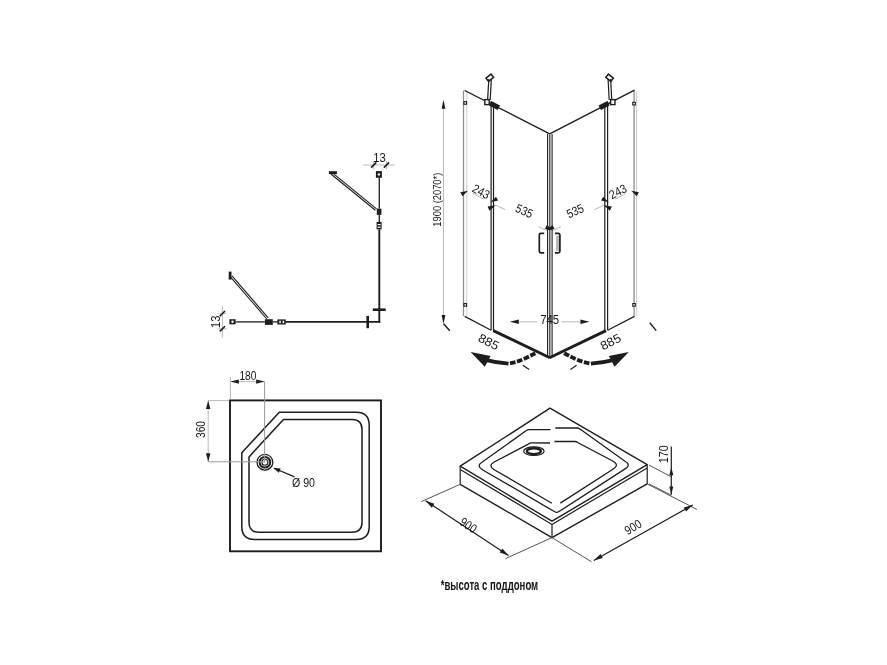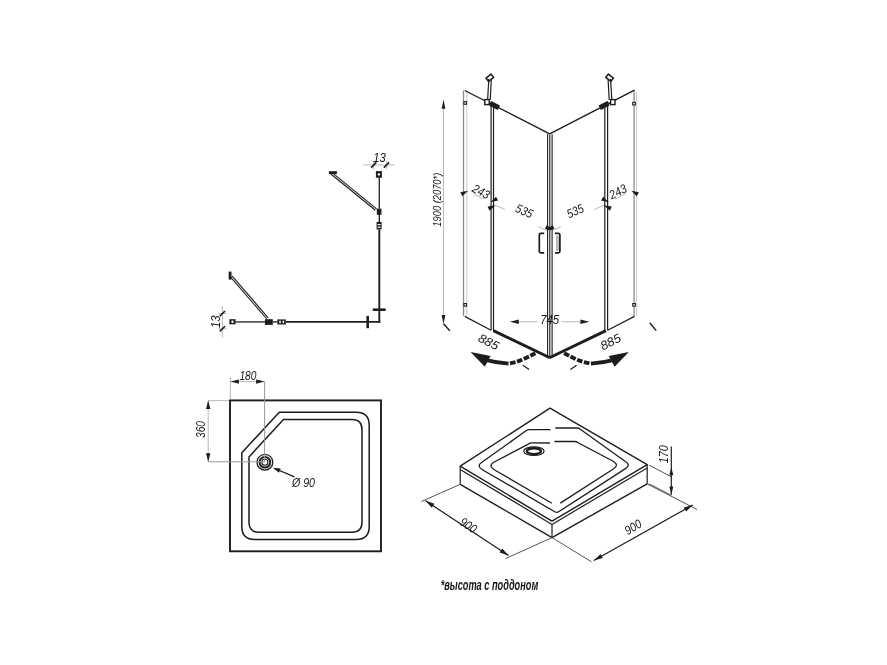--- a/index.html
+++ b/index.html
@@ -1,16 +1,16 @@
 <!DOCTYPE html>
 <html><head>
 <meta charset="utf-8">
 <style>
 html,body{margin:0;padding:0;background:#ffffff;}
-#c{position:relative;width:887px;height:665px;background:#ffffff;overflow:hidden;font-style:italic;}
+#c{position:relative;width:887px;height:665px;background:#ffffff;overflow:hidden;}
 </style>
 </head>
 <body>
 <div id="c">
 <svg width="887" height="665" viewBox="0 0 887 665">
 <rect x="375.9" y="171.1" width="6.0" height="6.7" fill="#1d1d1d" rx="0"></rect>
 <circle cx="378.9" cy="174.4" r="1.2" fill="#fff"></circle>
 <line x1="379.3" y1="177.8" x2="379.3" y2="208.6" stroke="#1d1d1d" stroke-width="1.3" stroke-linecap="butt"></line>
 <rect x="376.8" y="208.6" width="4.6" height="6.3" fill="#1d1d1d" rx="0"></rect>
 <line x1="379.3" y1="214.9" x2="379.3" y2="221.9" stroke="#1d1d1d" stroke-width="1.3" stroke-linecap="butt"></line>

